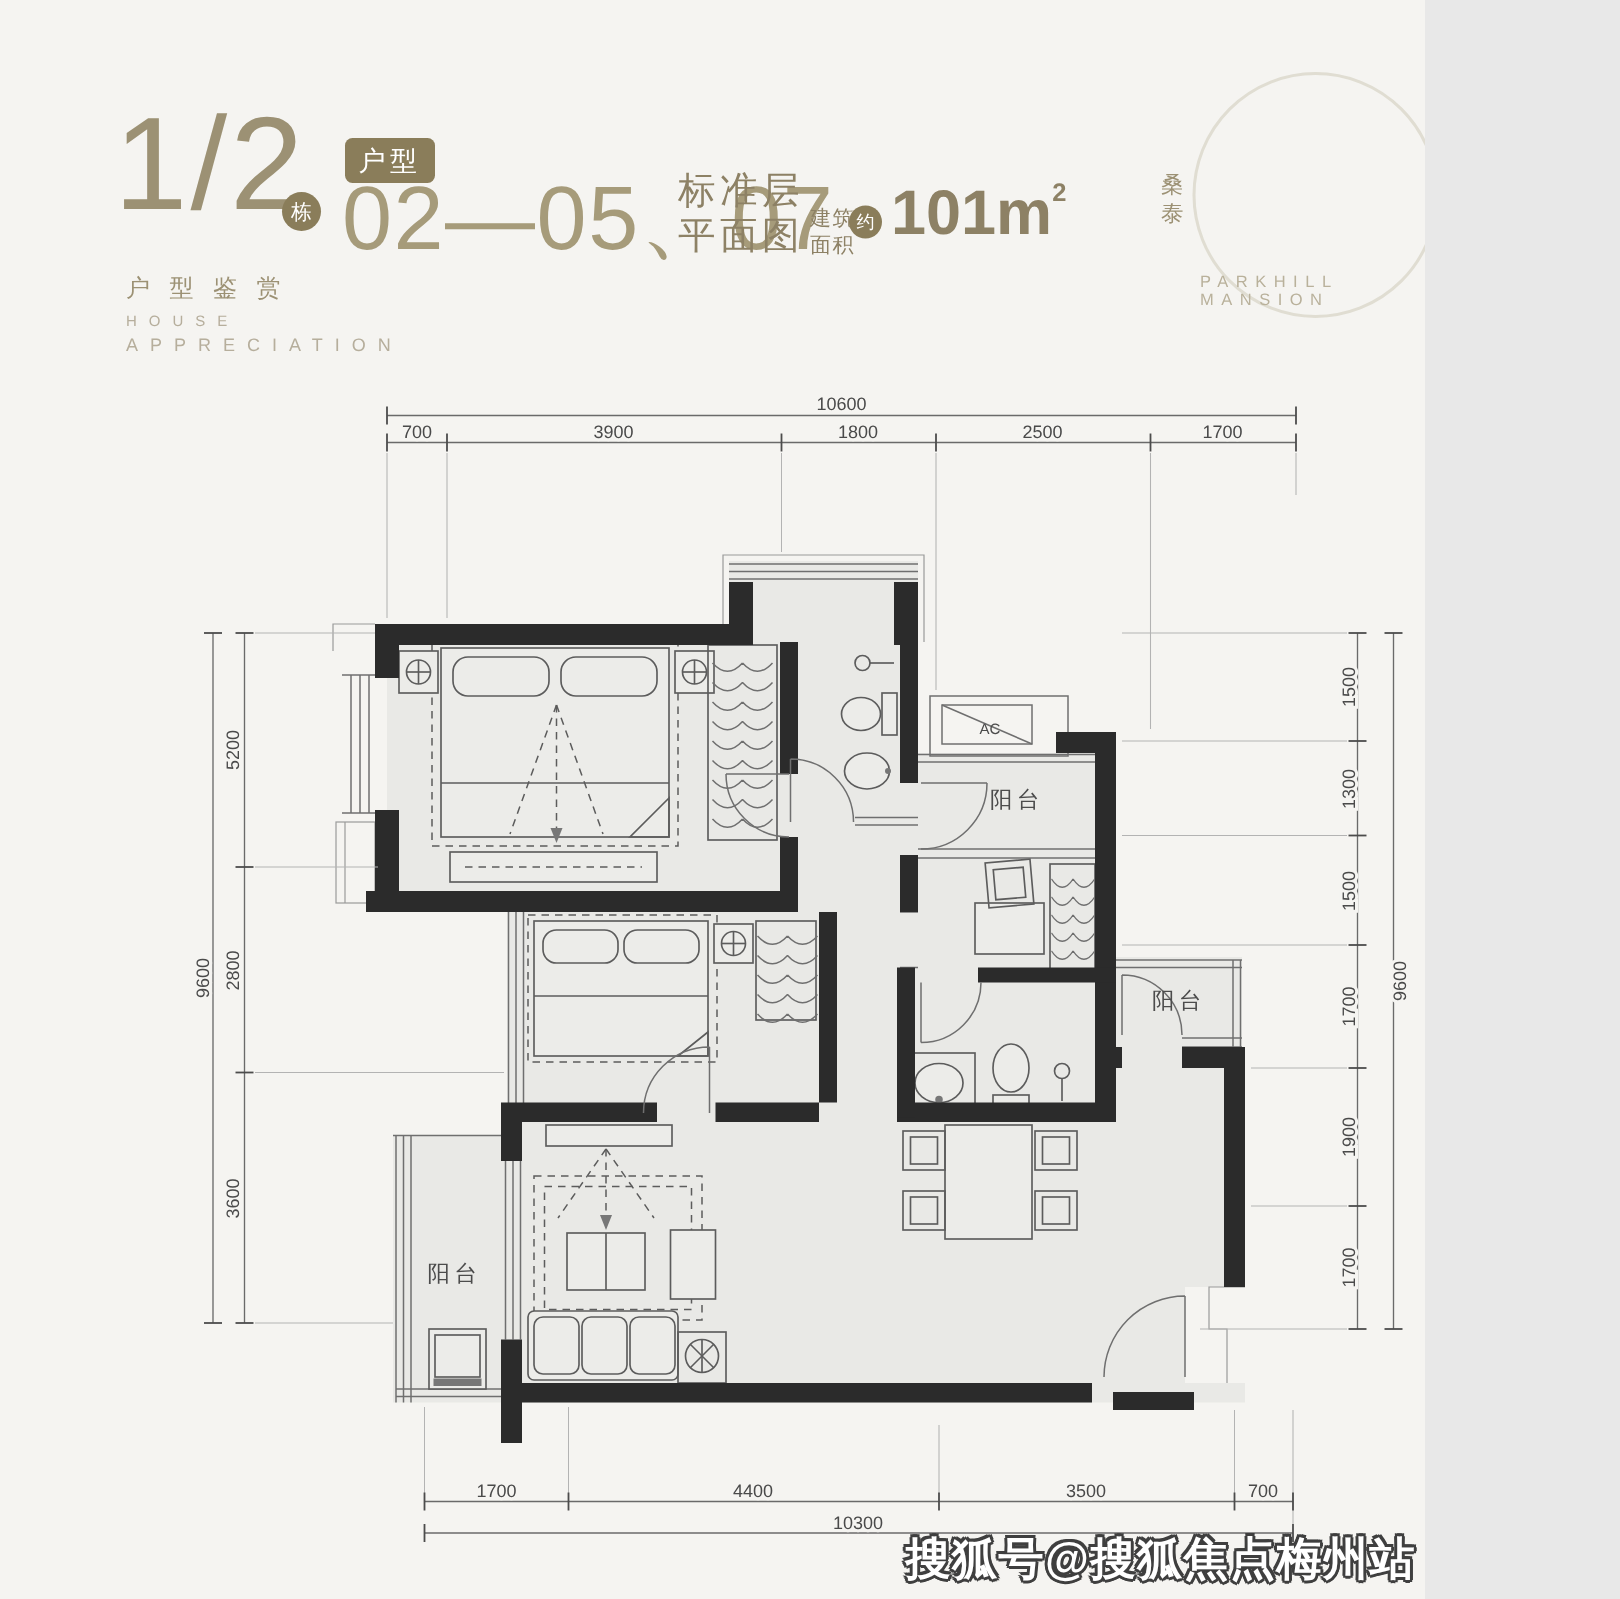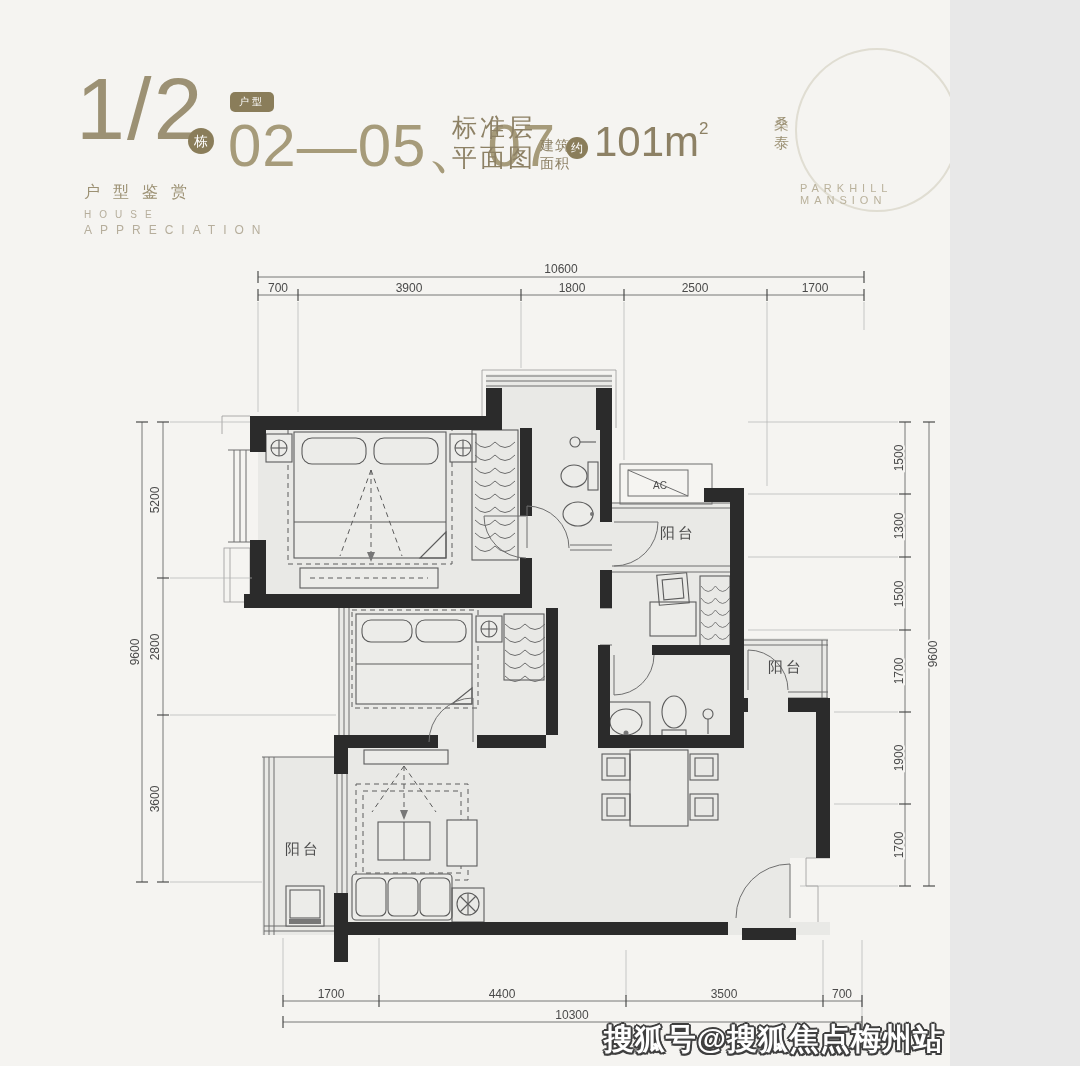--- a/index.html
+++ b/index.html
@@ -5,28 +5,28 @@
   html,body{margin:0;padding:0;background:#e8e8e8;}
   .page{position:relative;width:950px;height:1066px;background:#f5f4f1;overflow:hidden;
         font-family:"Liberation Sans",sans-serif;color:#9c9174;}
   
   .block-num{position:absolute;left:76px;top:58px;font-size:88px;font-weight:200;color:#9c9174;letter-spacing:2px;}
   .block-suffix{position:absolute;left:188px;top:128px;width:26px;height:26px;border-radius:50%;
         background:#8a7d5a;color:#fff;font-size:14px;line-height:26px;text-align:center;}
   .series-cn{position:absolute;left:84px;top:182px;font-size:16px;letter-spacing:13px;color:#9c9174;text-align:center;}
   .series-en1{position:absolute;left:84px;top:209px;font-size:10px;letter-spacing:8px;color:#b6ae9c;}
   .series-en2{position:absolute;left:84px;top:223px;font-size:12px;letter-spacing:8px;color:#b6ae9c;}
-  .unit-badge{position:absolute;left:230px;top:92px;background:#8a7d5a;color:#fff;font-size:10px;
+  .unit-badge{position:absolute;left:230px;top:92px;background:#8a7d5a;color:#fff;font-size:18px;
         letter-spacing:3px;padding:3px 9px;border-radius:5px;}
   .unit-numbers{position:absolute;left:228px;top:106px;font-size:60px;font-weight:200;color:#a69b7a;letter-spacing:1px;}
   .plan-type{position:absolute;left:452px;top:112px;font-size:25px;color:#8d8165;letter-spacing:3px;line-height:1.2;}
   .area-label{position:absolute;left:540px;top:136px;font-size:14px;color:#8d8165;line-height:1.3;letter-spacing:1px;}
   .area-approx{position:absolute;left:566px;top:137px;width:22px;height:22px;border-radius:50%;
         background:#8a7d5a;color:#fff;font-size:12px;line-height:22px;text-align:center;}
-  .area-value{position:absolute;left:594px;top:118px;font-size:42px;font-weight:400;color:#8d8165;}
+  .area-value{position:absolute;left:594px;top:118px;font-size:42px;font-weight:700;color:#8d8165;}
   .area-value sup{font-size:17px;vertical-align:22px;}
   
   .brand-circle{position:absolute;left:795px;top:48px;width:160px;height:160px;border-radius:50%;
         border:2px solid rgba(170,160,130,.28);}
   .brand-prefix{position:absolute;left:754px;top:114px;width:18px;font-size:15px;line-height:19px;
         color:#9c9174;word-break:break-all;margin-left:20px;}
   .brand-name{position:absolute;left:780px;top:106px;font-size:41px;font-weight:300;color:#a89d7d;letter-spacing:13px;}
   .brand-en{position:absolute;left:800px;top:158px;font-size:11px;letter-spacing:5px;color:#b9b19b;margin-top:24px;}
   
   svg.plan{position:absolute;left:0;top:0;}

